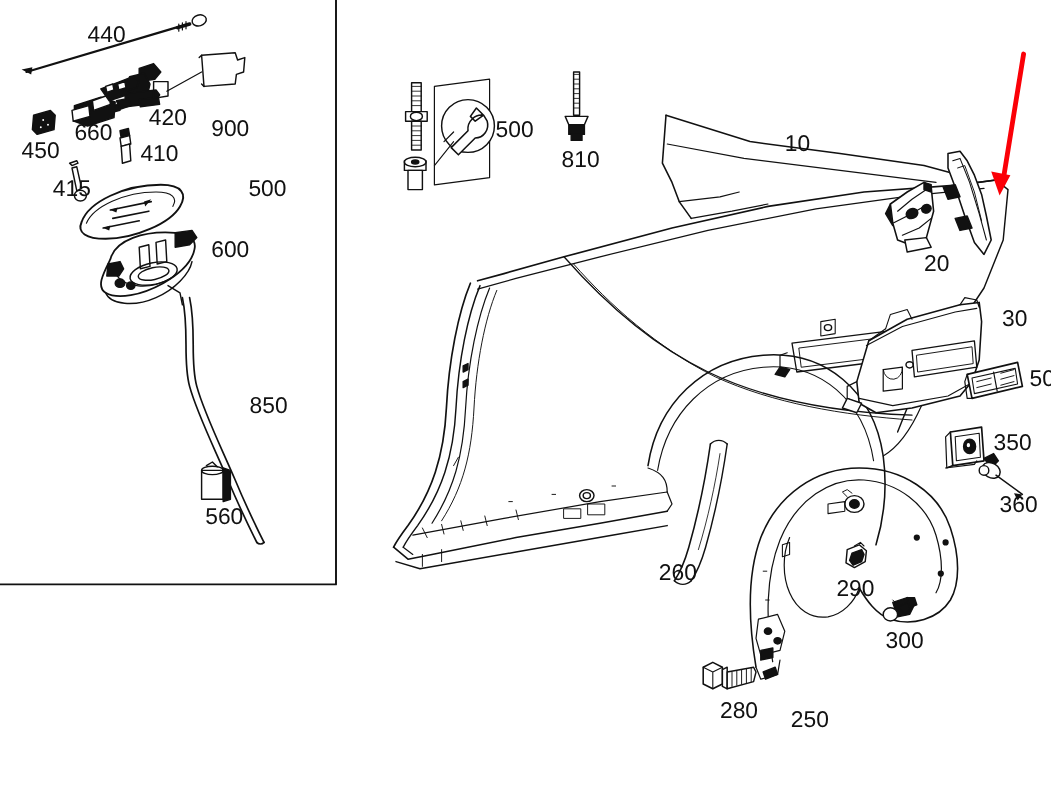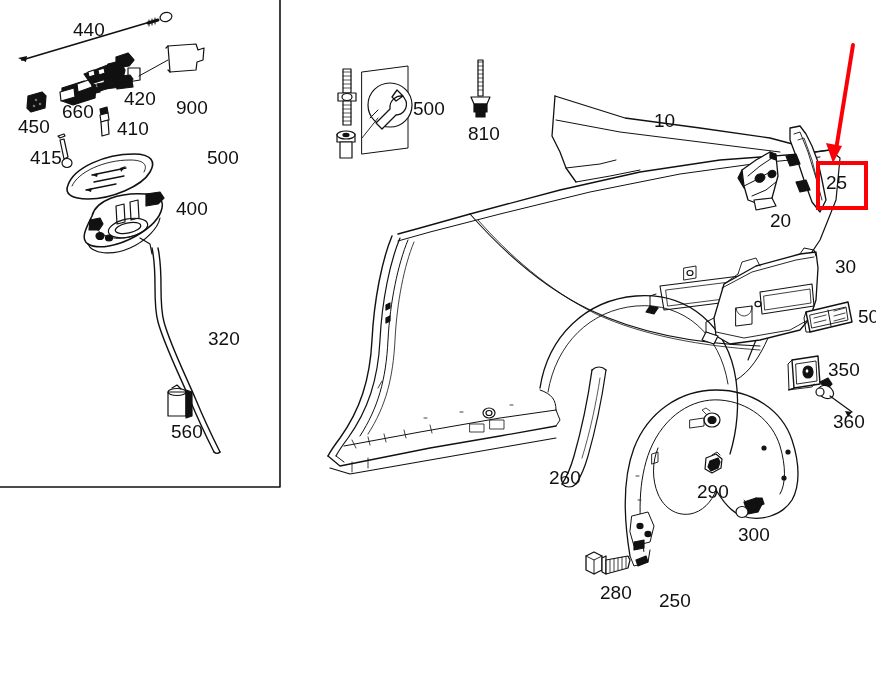--- a/index.html
+++ b/index.html
@@ -337,24 +337,24 @@
 
     </g>
   </svg>
 
   <div class="lbl" style="left:73px;top:20px;">440</div>
   <div class="lbl" style="left:176px;top:98px;">900</div>
   <div class="lbl" style="left:124px;top:89px;">420</div>
   <div class="lbl" style="left:62px;top:102px;">660</div>
   <div class="lbl" style="left:18px;top:117px;text-align:center;">450</div>
   <div class="lbl" style="left:117px;top:119px;">410</div>
-  <div class="lbl" style="left:30px;top:148px;text-align:center;">415</div>
+  <div class="lbl" style="left:44px;top:148px;text-align:center;">415</div>
   <div class="lbl" style="left:159px;top:148px;margin-left:48px;">500</div>
-  <div class="lbl" style="left:176px;top:199px;">400</div>
-  <div class="lbl" style="left:208px;top:329px;">320</div>
+  <div class="lbl" style="left:176px;top:199px;">600</div>
+  <div class="lbl" style="left:208px;top:329px;">850</div>
   <div class="lbl" style="left:171px;top:422px;">560</div>
 
   <div class="lbl" style="left:413px;top:99px;">500</div>
   <div class="lbl" style="left:468px;top:124px;">810</div>
   <div class="lbl" style="left:654px;top:111px;">10</div>
   <div class="lbl" style="left:770px;top:211px;text-align:center;">20</div>
   <div class="lbl" style="left:823px;top:257px;margin-left:12px;">30</div>
   <div class="lbl" style="left:858px;top:307px;">50</div>
   <div class="lbl" style="left:828px;top:360px;">350</div>
   <div class="lbl" style="left:833px;top:412px;">360</div>
@@ -364,17 +364,14 @@
   <div class="lbl" style="left:659px;top:551px;margin-top:40px;">250</div>
   <div class="lbl" style="left:600px;top:583px;">280</div>
 
   <svg class="layer" viewBox="0 0 876 675">
     <g>
       <line x1="853" y1="45" x2="836" y2="150" stroke="#fb0007" stroke-width="4" stroke-linecap="round"></line>
       <path d="M833 163 L826 143 L842 146 Z" fill="#fb0007"></path>
     </g>
   </svg>
 
-  <div id="redbox" style="left:816px;top:161px;width:44px;height:41px;">
-    <span class="num">25</span>
-  </div>
 
 </div>
 
 </body></html>

